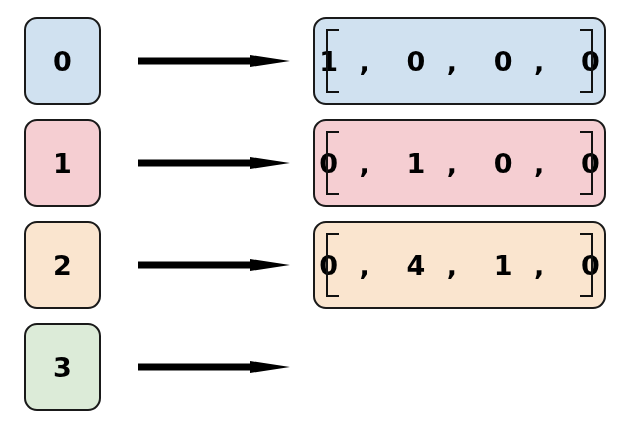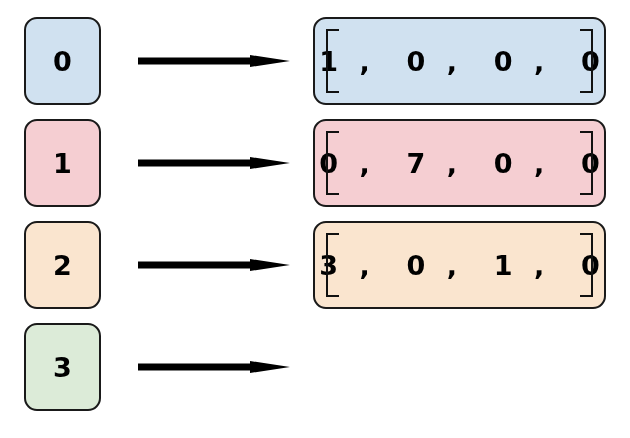--- a/index.html
+++ b/index.html
@@ -159,40 +159,40 @@
     </div>
     <div class="arrow">
       <svg width="152" height="12" viewBox="0 0 152 12" aria-hidden="true">
         <line x1="0" y1="6" x2="120" y2="6" stroke="#000000" stroke-width="7"></line>
         <polygon points="112,0 152,6 112,12" fill="#000000"></polygon>
       </svg>
     </div>
     <div class="vector-card">
       <div class="vector-inner">
         <span class="bracket left"></span>
-        <span class="vector-values">0 ,  7 ,  0 ,  0</span>
+        <span class="vector-values">0 ,  1 ,  0 ,  0</span>
         <span class="bracket right"></span>
       </div>
     </div>
   </div>
 
   <div class="row row-2">
     <div class="index-card">
       <span class="index-label">2</span>
     </div>
     <div class="arrow">
       <svg width="152" height="12" viewBox="0 0 152 12" aria-hidden="true">
         <line x1="0" y1="6" x2="120" y2="6" stroke="#000000" stroke-width="7"></line>
         <polygon points="112,0 152,6 112,12" fill="#000000"></polygon>
       </svg>
     </div>
     <div class="vector-card">
       <div class="vector-inner">
         <span class="bracket left"></span>
-        <span class="vector-values">3 ,  0 ,  1 ,  0</span>
+        <span class="vector-values">0 ,  4 ,  1 ,  0</span>
         <span class="bracket right"></span>
       </div>
     </div>
   </div>
 
   <div class="row row-3">
     <div class="index-card">
       <span class="index-label">3</span>
     </div>
     <div class="arrow">

